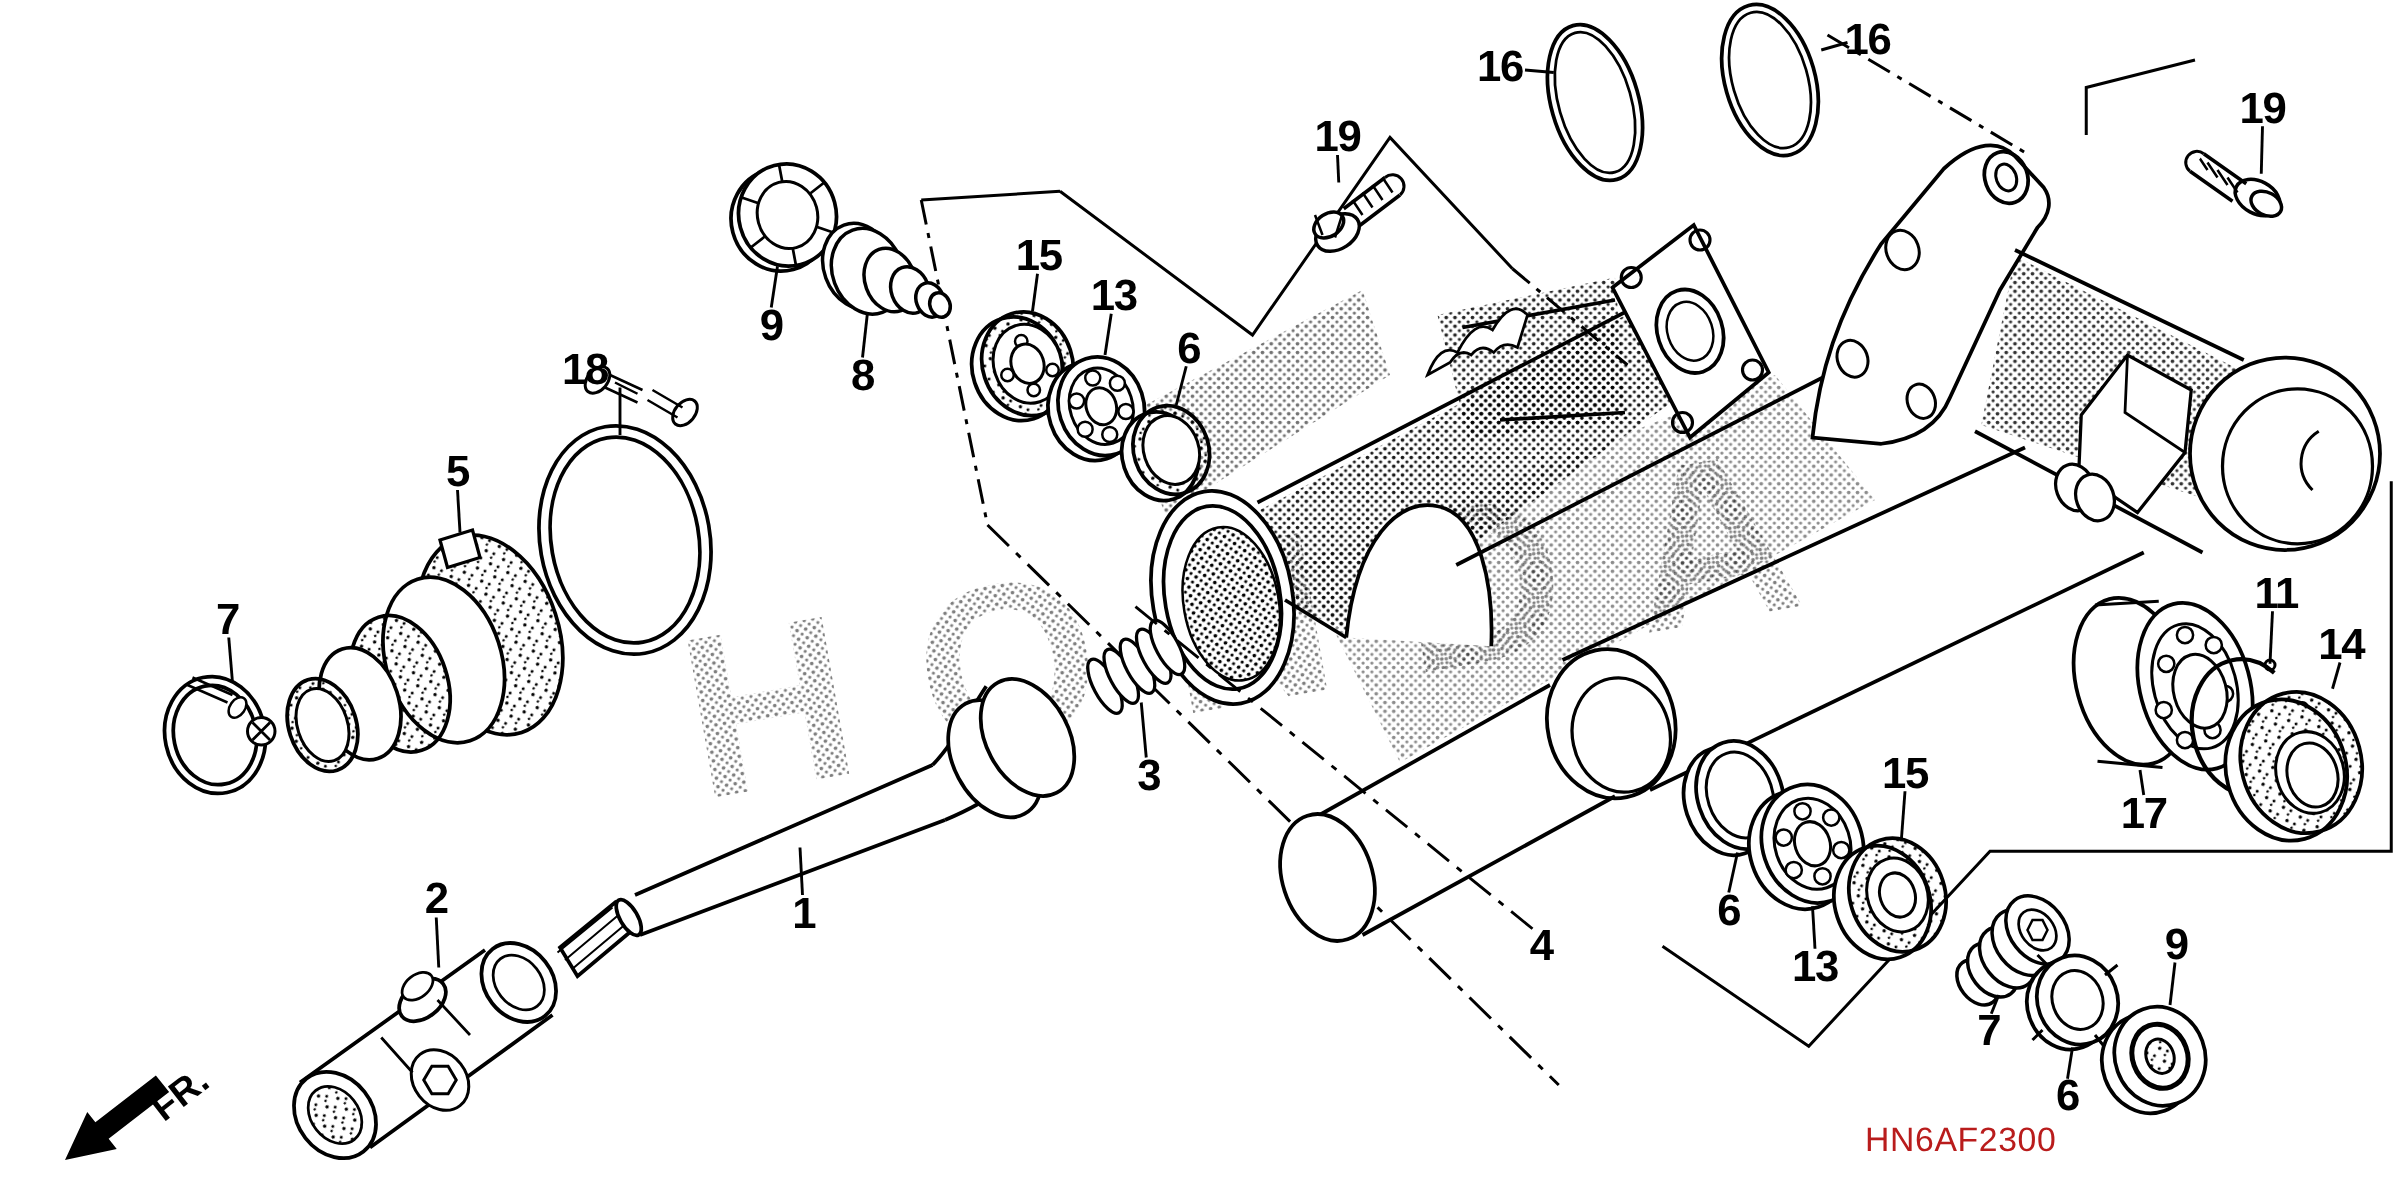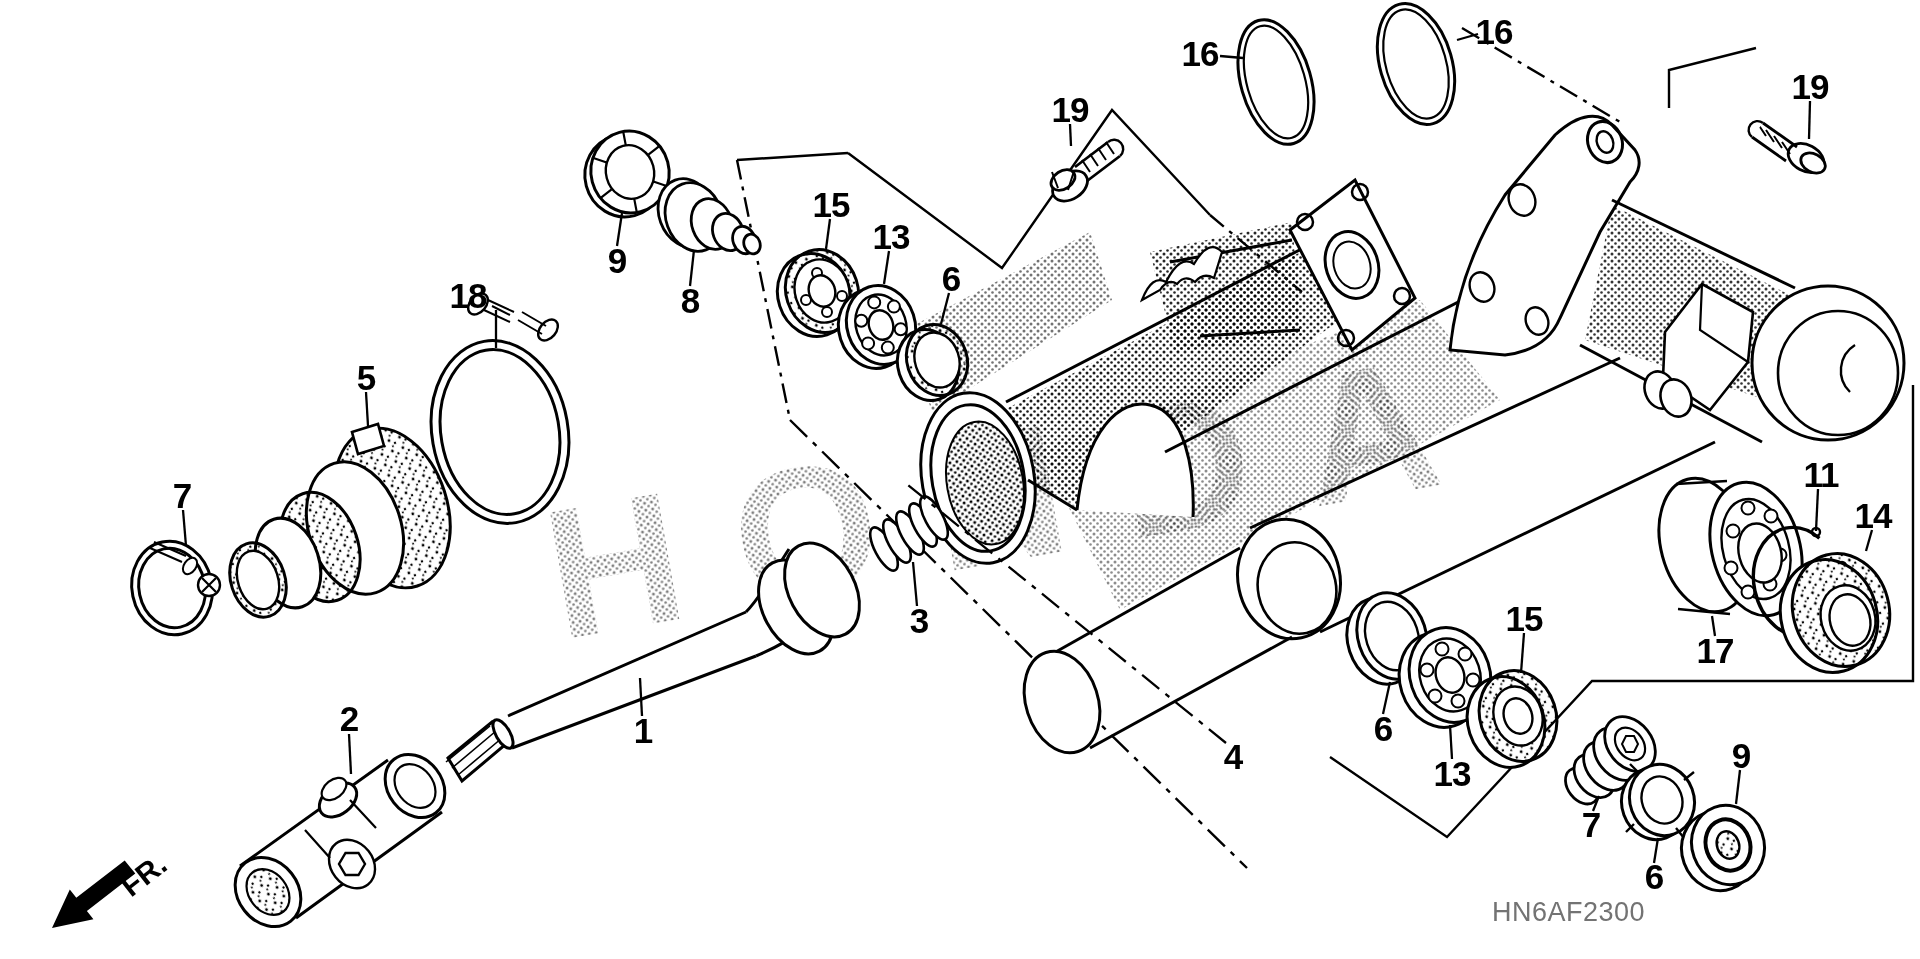--- a/index.html
+++ b/index.html
@@ -2,21 +2,21 @@
 <html><head>
 <meta charset="utf-8">
 <style>
   html,body{margin:0;padding:0;background:#fff;}
   #stage{position:relative;width:1920px;height:959px;background:#fff;overflow:hidden;
          font-family:"Liberation Sans",sans-serif;}
   #art{position:absolute;left:0;top:0;}
   .callout{position:absolute;transform:translate(-50%,-50%);font:700 35px "Liberation Sans",sans-serif;
            color:#000;letter-spacing:-1px;white-space:nowrap;}
   #diagram-code{position:absolute;left:1492px;top:897px;font:400 27px "Liberation Sans",sans-serif;
-                color:#737373;letter-spacing:0.5px;}
+                color:#b91c1c;letter-spacing:0.5px;}
 </style>
 </head>
 <body>
 
 <div id="stage">
 
 <svg id="art" width="1920" height="959" viewBox="0 0 1920 959">
   <defs>
     <pattern id="dots" width="7" height="7" patternUnits="userSpaceOnUse">
       <circle cx="2" cy="2" r="1.5" fill="#000"></circle>

